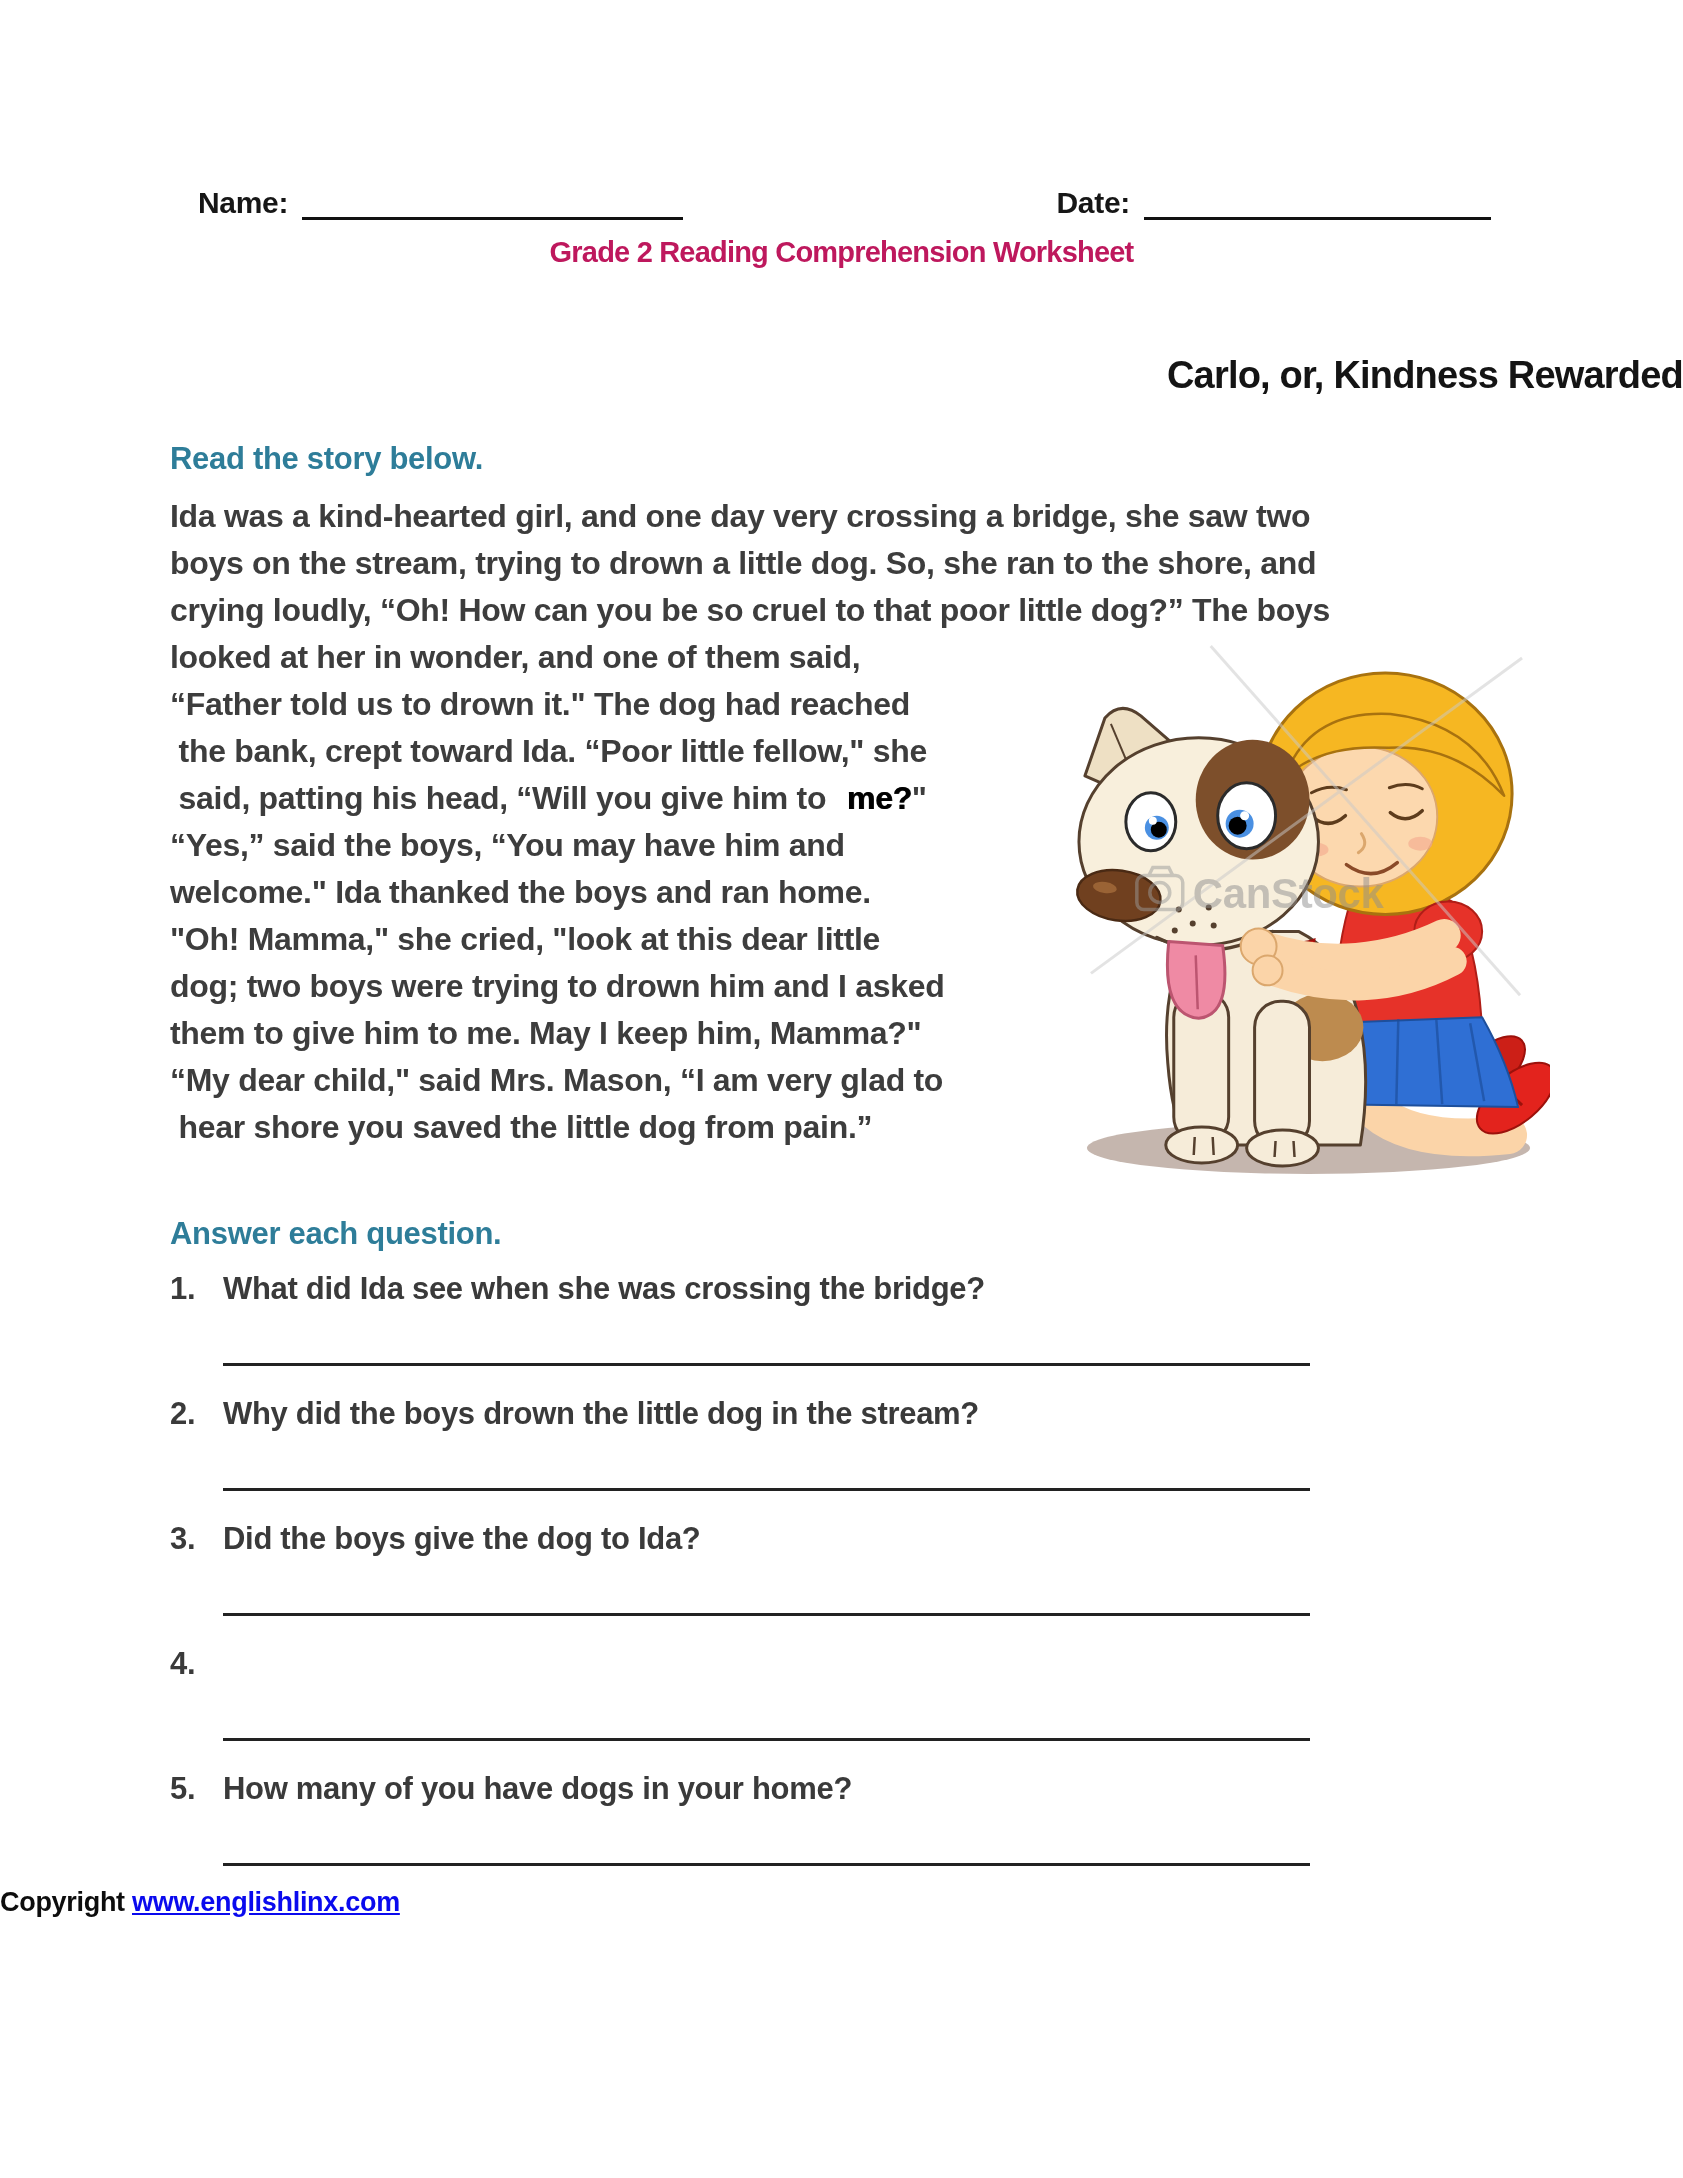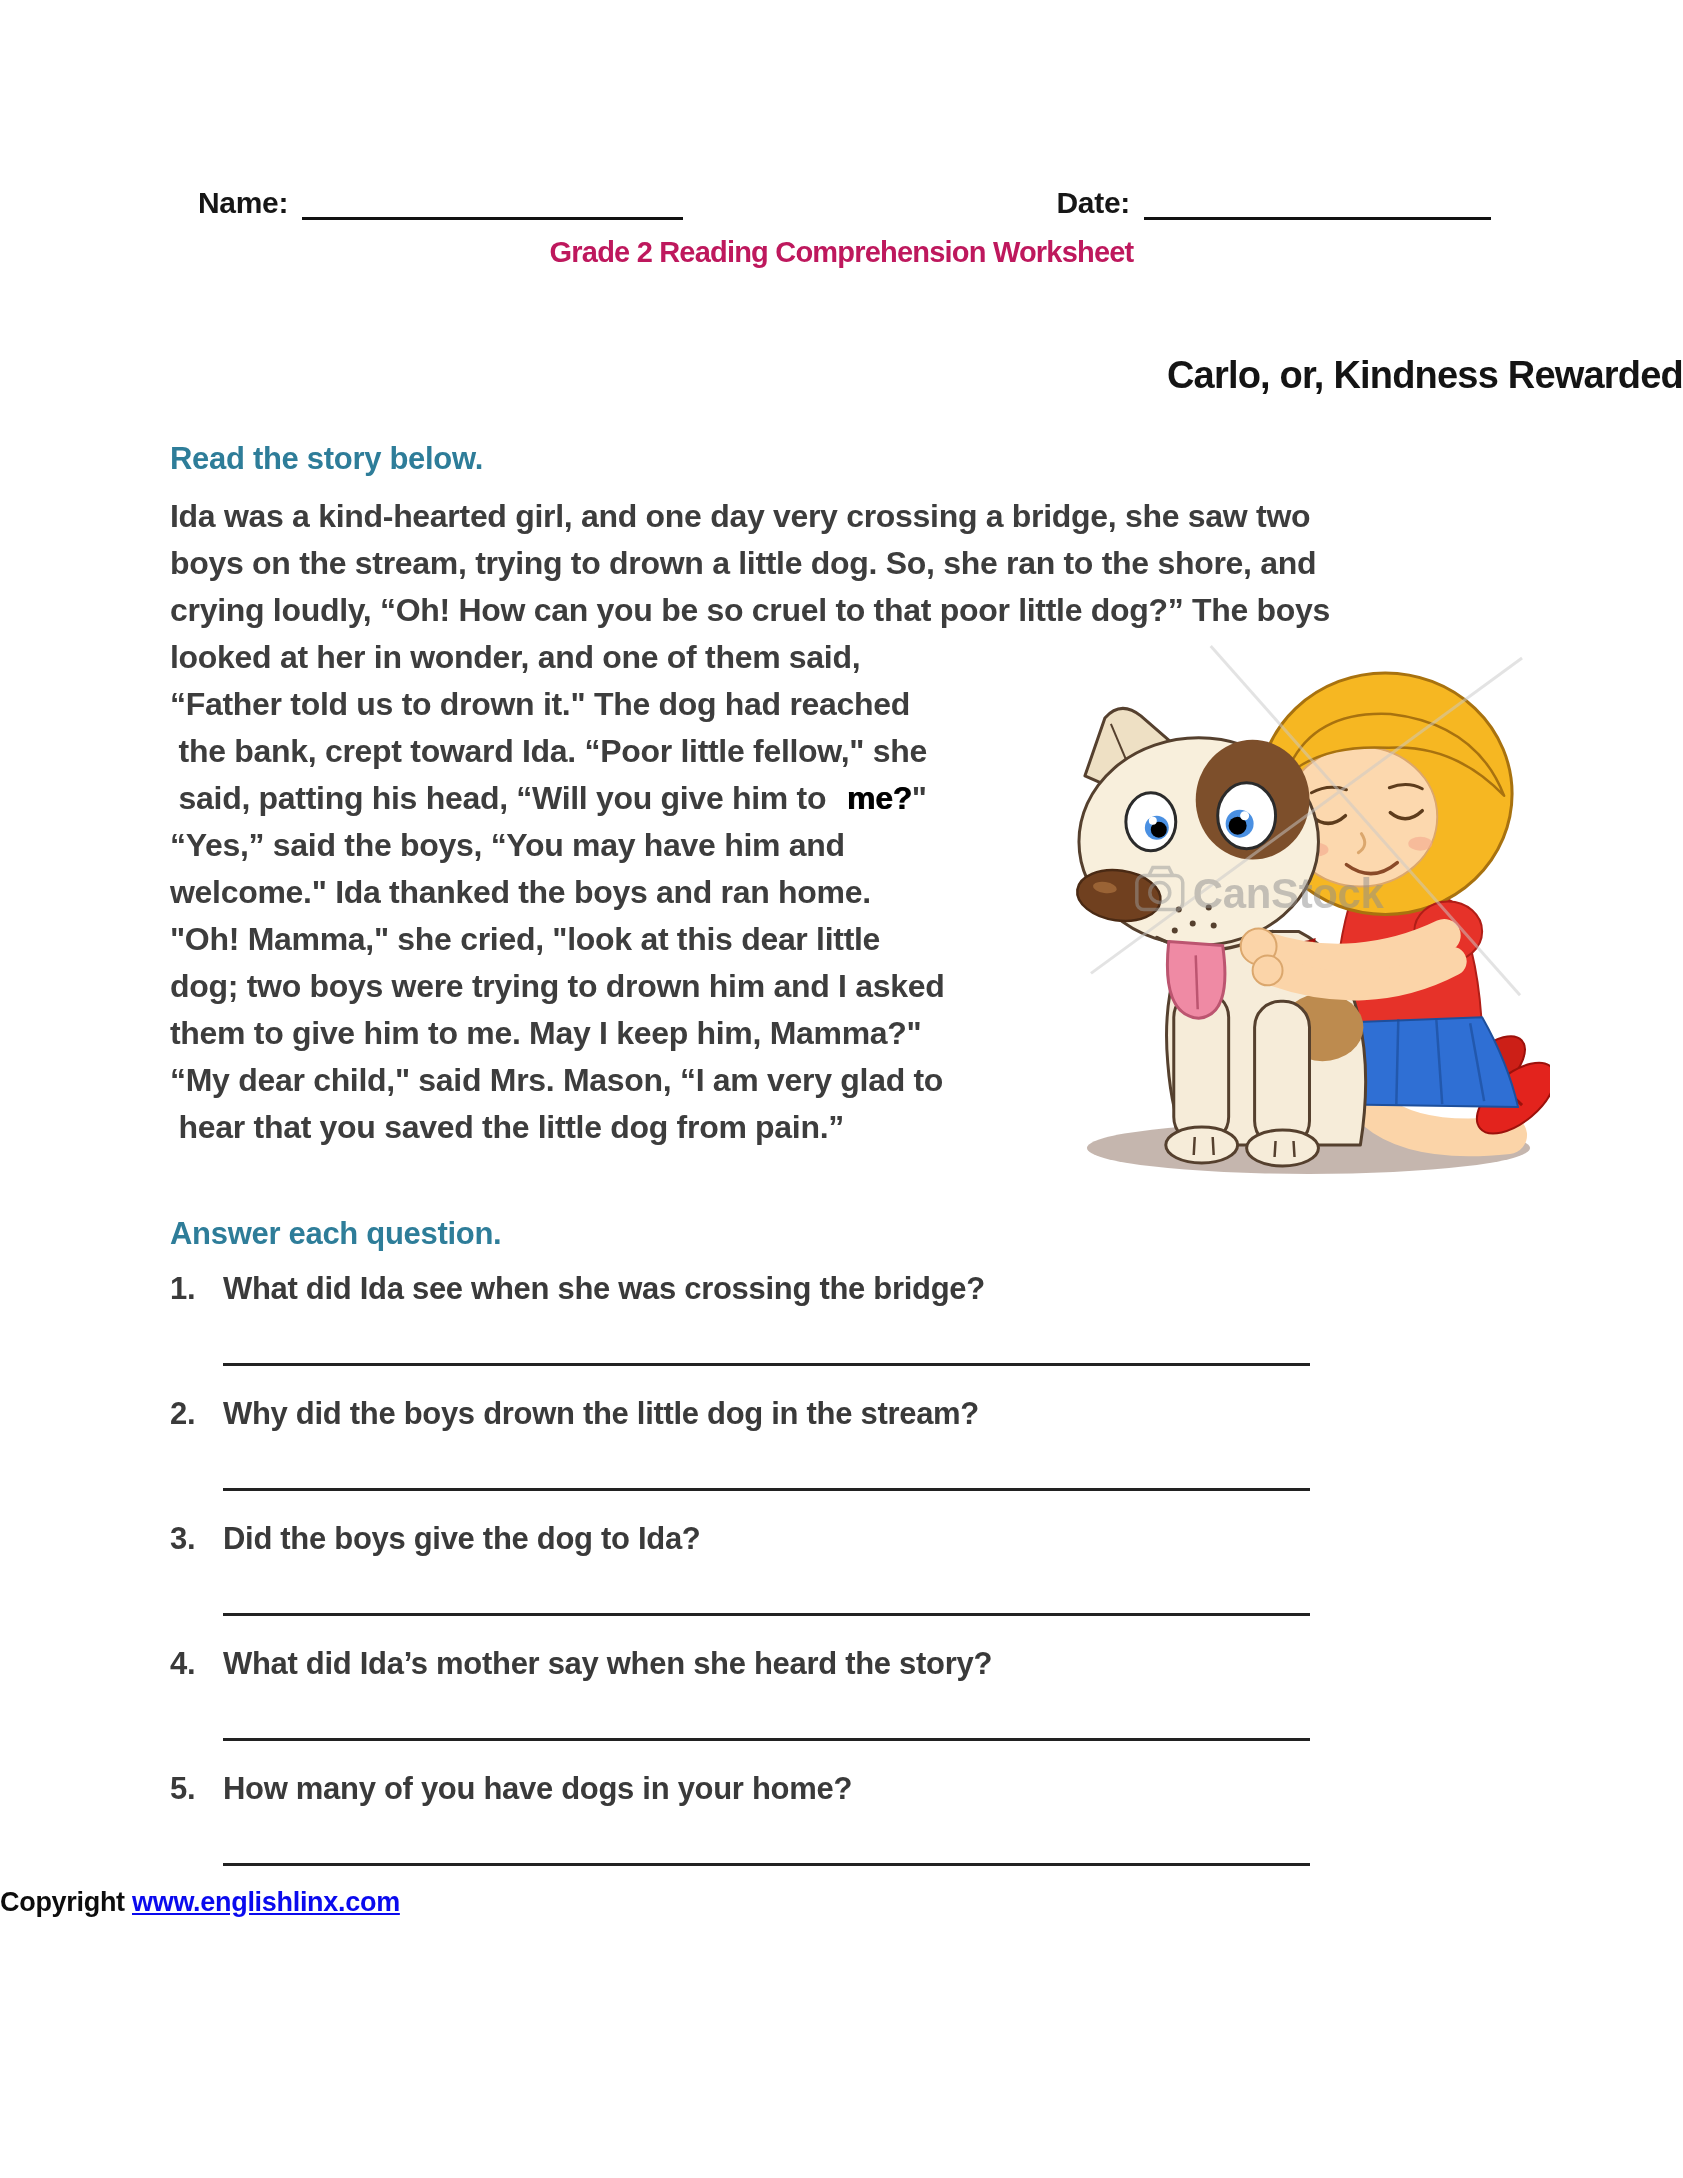--- a/index.html
+++ b/index.html
@@ -99,21 +99,21 @@
       <div class="story-line">looked at her in wonder, and one of them said,</div>
       <div class="story-line">“Father told us to drown it." The dog had reached</div>
       <div class="story-line"> the bank, crept toward Ida. “Poor little fellow," she</div>
       <div class="story-line"> said, patting his head, “Will you give him to <span class="xbold">me?</span>"</div>
       <div class="story-line">“Yes,” said the boys, “You may have him and</div>
       <div class="story-line">welcome." Ida thanked the boys and ran home.</div>
       <div class="story-line">"Oh! Mamma," she cried, "look at this dear little</div>
       <div class="story-line">dog; two boys were trying to drown him and I asked</div>
       <div class="story-line">them to give him to me. May I keep him, Mamma?"</div>
       <div class="story-line">“My dear child," said Mrs. Mason, “I am very glad to</div>
-      <div class="story-line"> hear that you saved the little dog from pain.”</div>
+      <div class="story-line"> hear shore you saved the little dog from pain.”</div>
     </div>
 
   <div class="illustration">
     <svg viewBox="0 0 490 540">
 
       <ellipse cx="248" cy="505" rx="222" ry="26" fill="#b7a49a" opacity="0.8"></ellipse>
 
       <g stroke-linejoin="round">
 
         <path d="M 315 468 Q 355 502 448 492" stroke="#fbd4a8" stroke-width="38" fill="none" stroke-linecap="round"></path>
@@ -232,21 +232,20 @@
       <div class="q-block">
         <div class="q-row">
           <span class="q-num">3.</span>
           <span class="q-text">Did the boys give the dog to Ida?</span>
         </div>
         <div class="answer-line"></div>
       </div>
       <div class="q-block">
         <div class="q-row">
           <span class="q-num">4.</span>
-          <span class="q-text">What did Ida’s mother say when she heard the story?</span>
         </div>
         <div class="answer-line"></div>
       </div>
       <div class="q-block">
         <div class="q-row">
           <span class="q-num">5.</span>
           <span class="q-text">How many of you have dogs in your home?</span>
         </div>
         <div class="answer-line"></div>
       </div>

